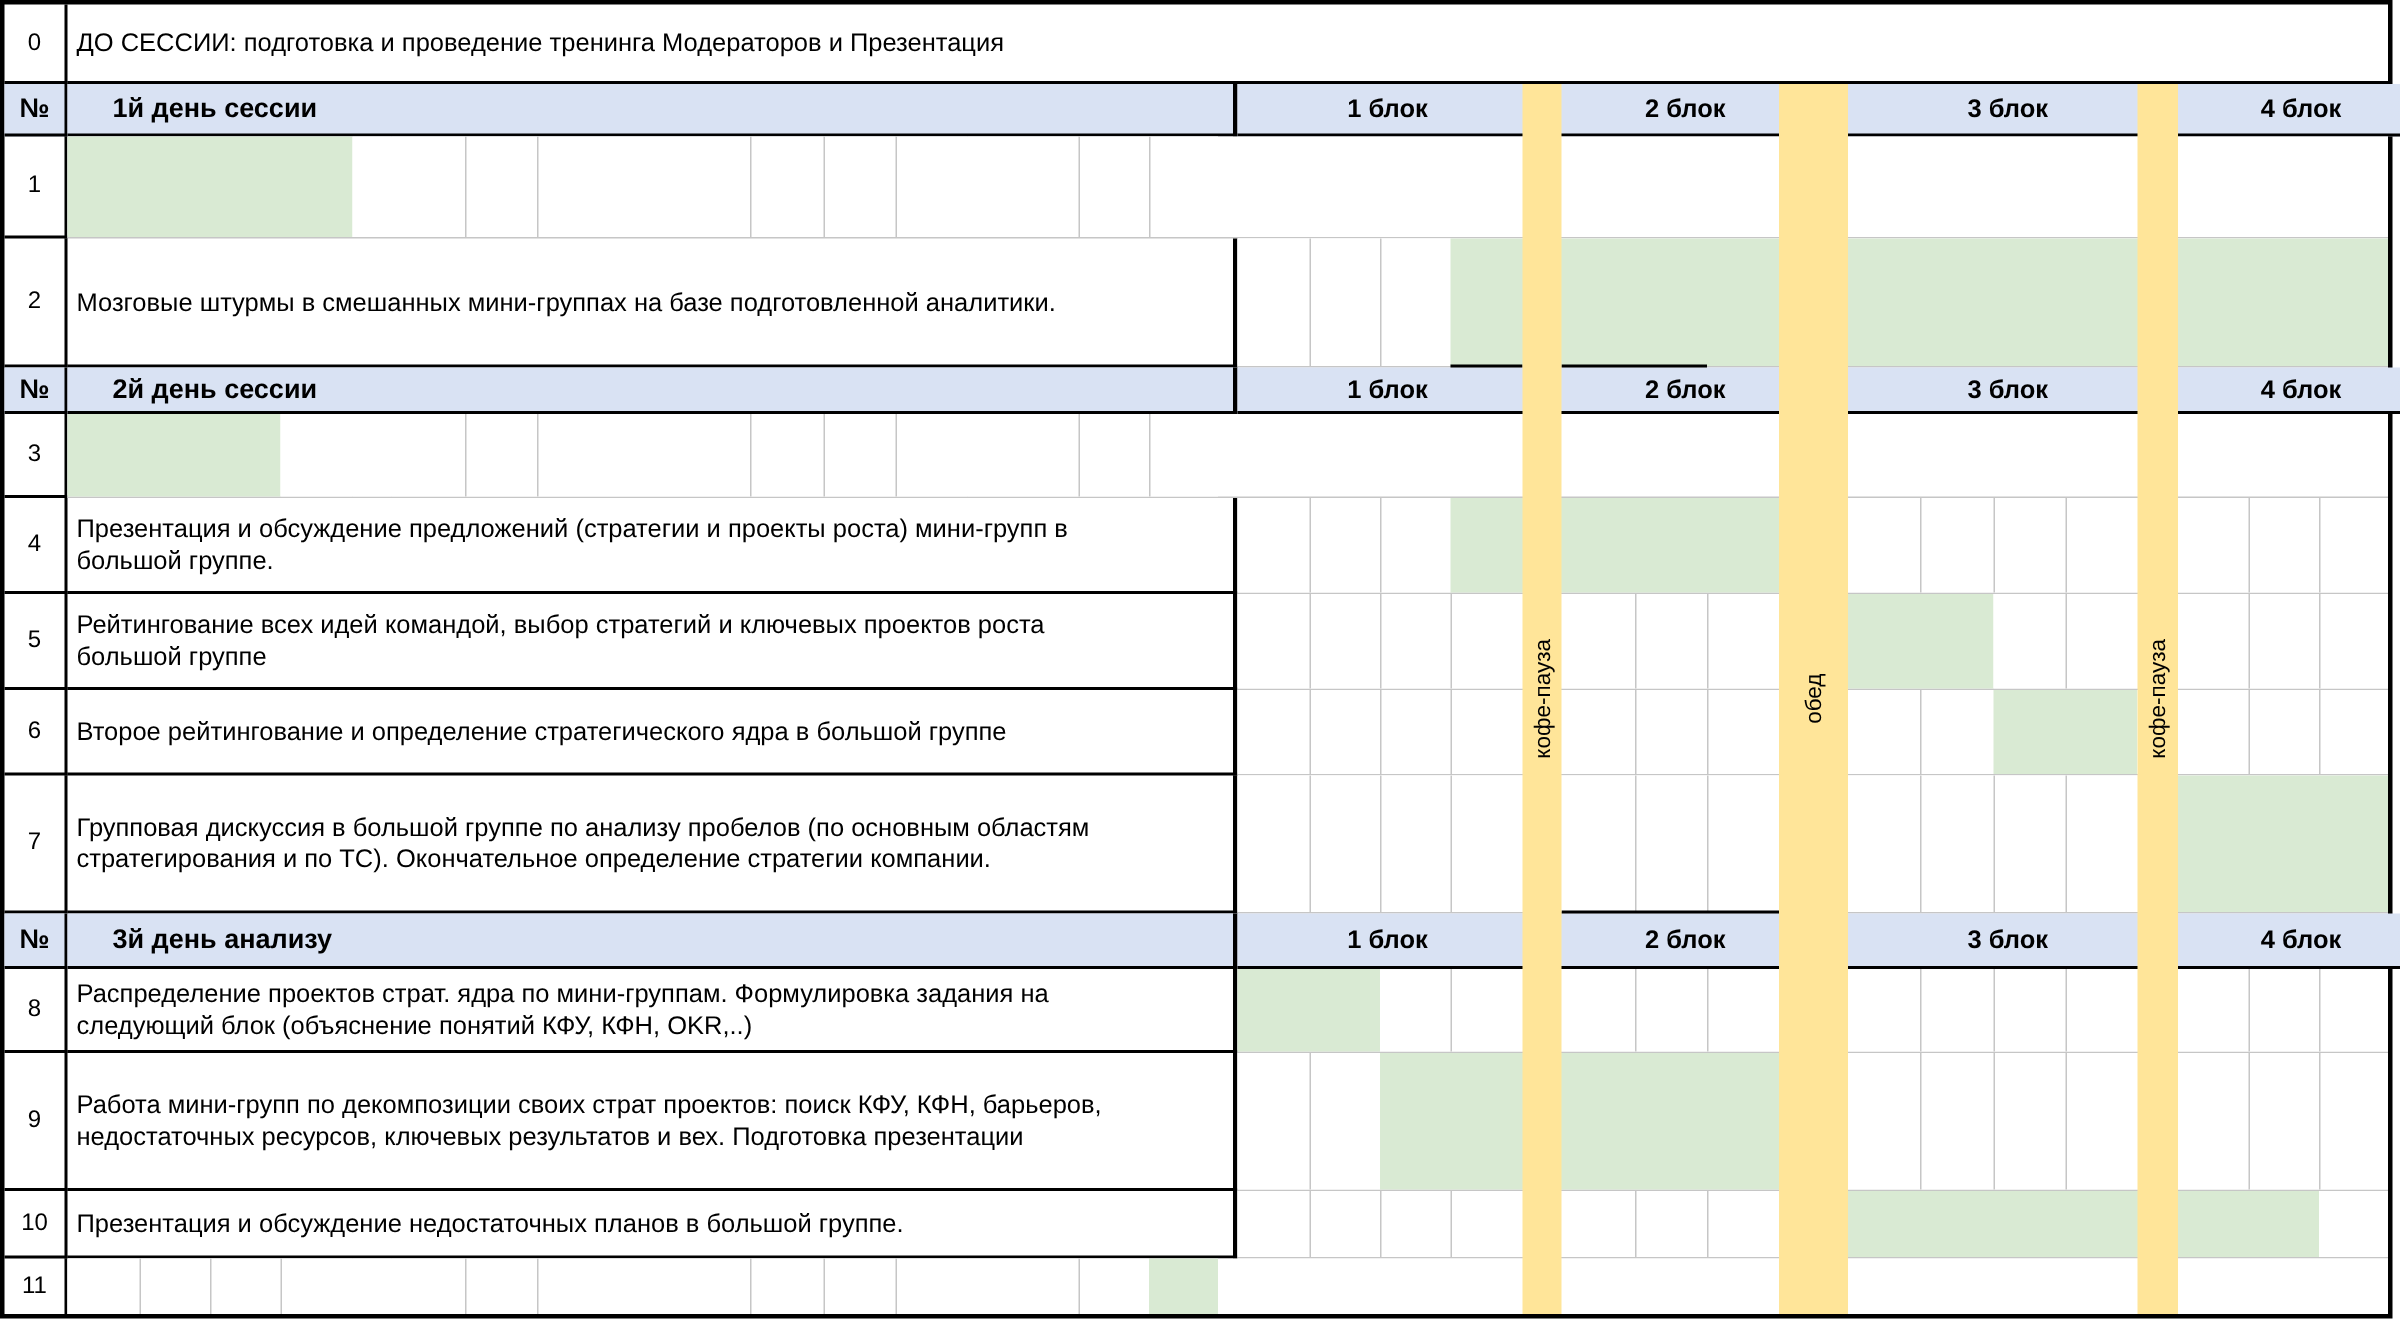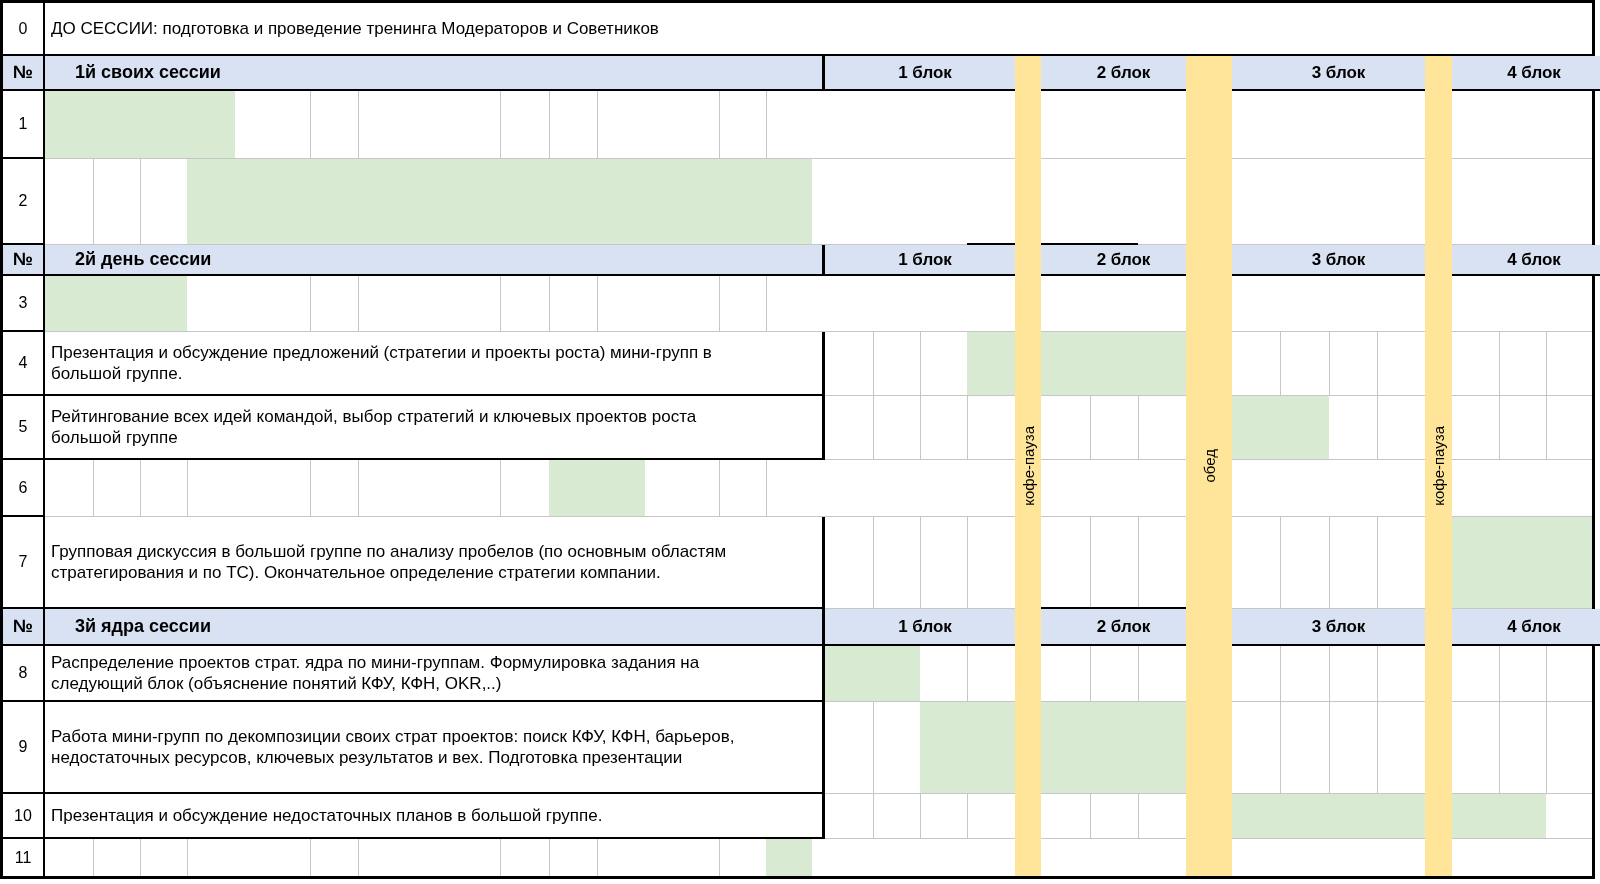--- a/index.html
+++ b/index.html
@@ -68,26 +68,26 @@
   .a3{left:1041px;top:607px;width:145px}
 </style>
 </head>
 <body>
 
 <div class="stage">
   <div class="table">
 
     <div class="trow h53">
       <div class="c-num">0</div>
-      <div class="c-wide">ДО СЕССИИ: подготовка и проведение тренинга Модераторов и Советников</div>
+      <div class="c-wide">ДО СЕССИИ: подготовка и проведение тренинга Модераторов и Презентация</div>
     </div>
 
     <div class="trow h35 hdr">
       <div class="c-num" style="background: rgb(217, 226, 243);">№</div>
-      <div class="c-task" style="background: rgb(217, 226, 243);">1й своих сессии</div>
+      <div class="c-task" style="background: rgb(217, 226, 243);">1й день сессии</div>
       <div class="c-sched" style="background: rgb(217, 226, 243);">
         <div class="blk bw1">1 блок</div>
         <div class="bsp bsp1"></div>
         <div class="blk bw2">2 блок</div>
         <div class="bsp bsp2"></div>
         <div class="blk bw3">3 блок</div>
         <div class="bsp bsp3"></div>
         <div class="blk bw4">4 блок</div>
       </div>
     </div>
@@ -106,20 +106,21 @@
           <div class="wc bl" style="width:48px"></div>
           <div class="wc bl" style="width:48px"></div>
           <div class="wc" style="width:27px"></div>
           <div class="wc" style="width:47px"></div>
           <div class="wc bl" style="width:47px"></div>
           <div class="wc bl" style="width:46px"></div>
         </div>
     </div>
     <div class="trow h86">
       <div class="c-num">2</div>
+      <div class="c-task">Мозговые штурмы в смешанных мини-группах на базе подготовленной аналитики.</div>
       <div class="c-sched cells">
           <div class="wc" style="width:48px"></div>
           <div class="wc bl" style="width:47px"></div>
           <div class="wc bl" style="width:47px"></div>
           <div class="gc" style="width:625px;background:#d9ead3"></div>
         </div>
     </div>
 
     <div class="trow h31 hdr">
       <div class="c-num" style="background: rgb(217, 226, 243);">№</div>
@@ -191,20 +192,21 @@
           <div class="wc" style="width:48px"></div>
           <div class="wc bl" style="width:48px"></div>
           <div class="wc" style="width:27px"></div>
           <div class="wc" style="width:47px"></div>
           <div class="wc bl" style="width:47px"></div>
           <div class="wc bl" style="width:46px"></div>
         </div>
     </div>
     <div class="trow h57">
       <div class="c-num">6</div>
+      <div class="c-task">Второе рейтингование и определение стратегического ядра в большой группе</div>
       <div class="c-sched cells">
           <div class="wc" style="width:48px"></div>
           <div class="wc bl" style="width:47px"></div>
           <div class="wc bl" style="width:47px"></div>
           <div class="wc bl" style="width:48px"></div>
           <div class="wc" style="width:26px"></div>
           <div class="wc" style="width:49px"></div>
           <div class="wc bl" style="width:48px"></div>
           <div class="wc bl" style="width:48px"></div>
           <div class="wc" style="width:46px"></div>
@@ -234,21 +236,21 @@
           <div class="wc bl" style="width:49px"></div>
           <div class="wc bl" style="width:48px"></div>
           <div class="wc bl" style="width:48px"></div>
           <div class="wc" style="width:27px"></div>
           <div class="gc" style="width:140px;background:#d9ead3"></div>
         </div>
     </div>
 
     <div class="trow h37 hdr">
       <div class="c-num" style="background: rgb(217, 226, 243);">№</div>
-      <div class="c-task" style="background: rgb(217, 226, 243);">3й ядра сессии</div>
+      <div class="c-task" style="background: rgb(217, 226, 243);">3й день анализу</div>
       <div class="c-sched" style="background: rgb(217, 226, 243);">
         <div class="blk bw1">1 блок</div>
         <div class="bsp bsp1"></div>
         <div class="blk bw2">2 блок</div>
         <div class="bsp bsp2"></div>
         <div class="blk bw3">3 блок</div>
         <div class="bsp bsp3"></div>
         <div class="blk bw4">4 блок</div>
       </div>
     </div>

